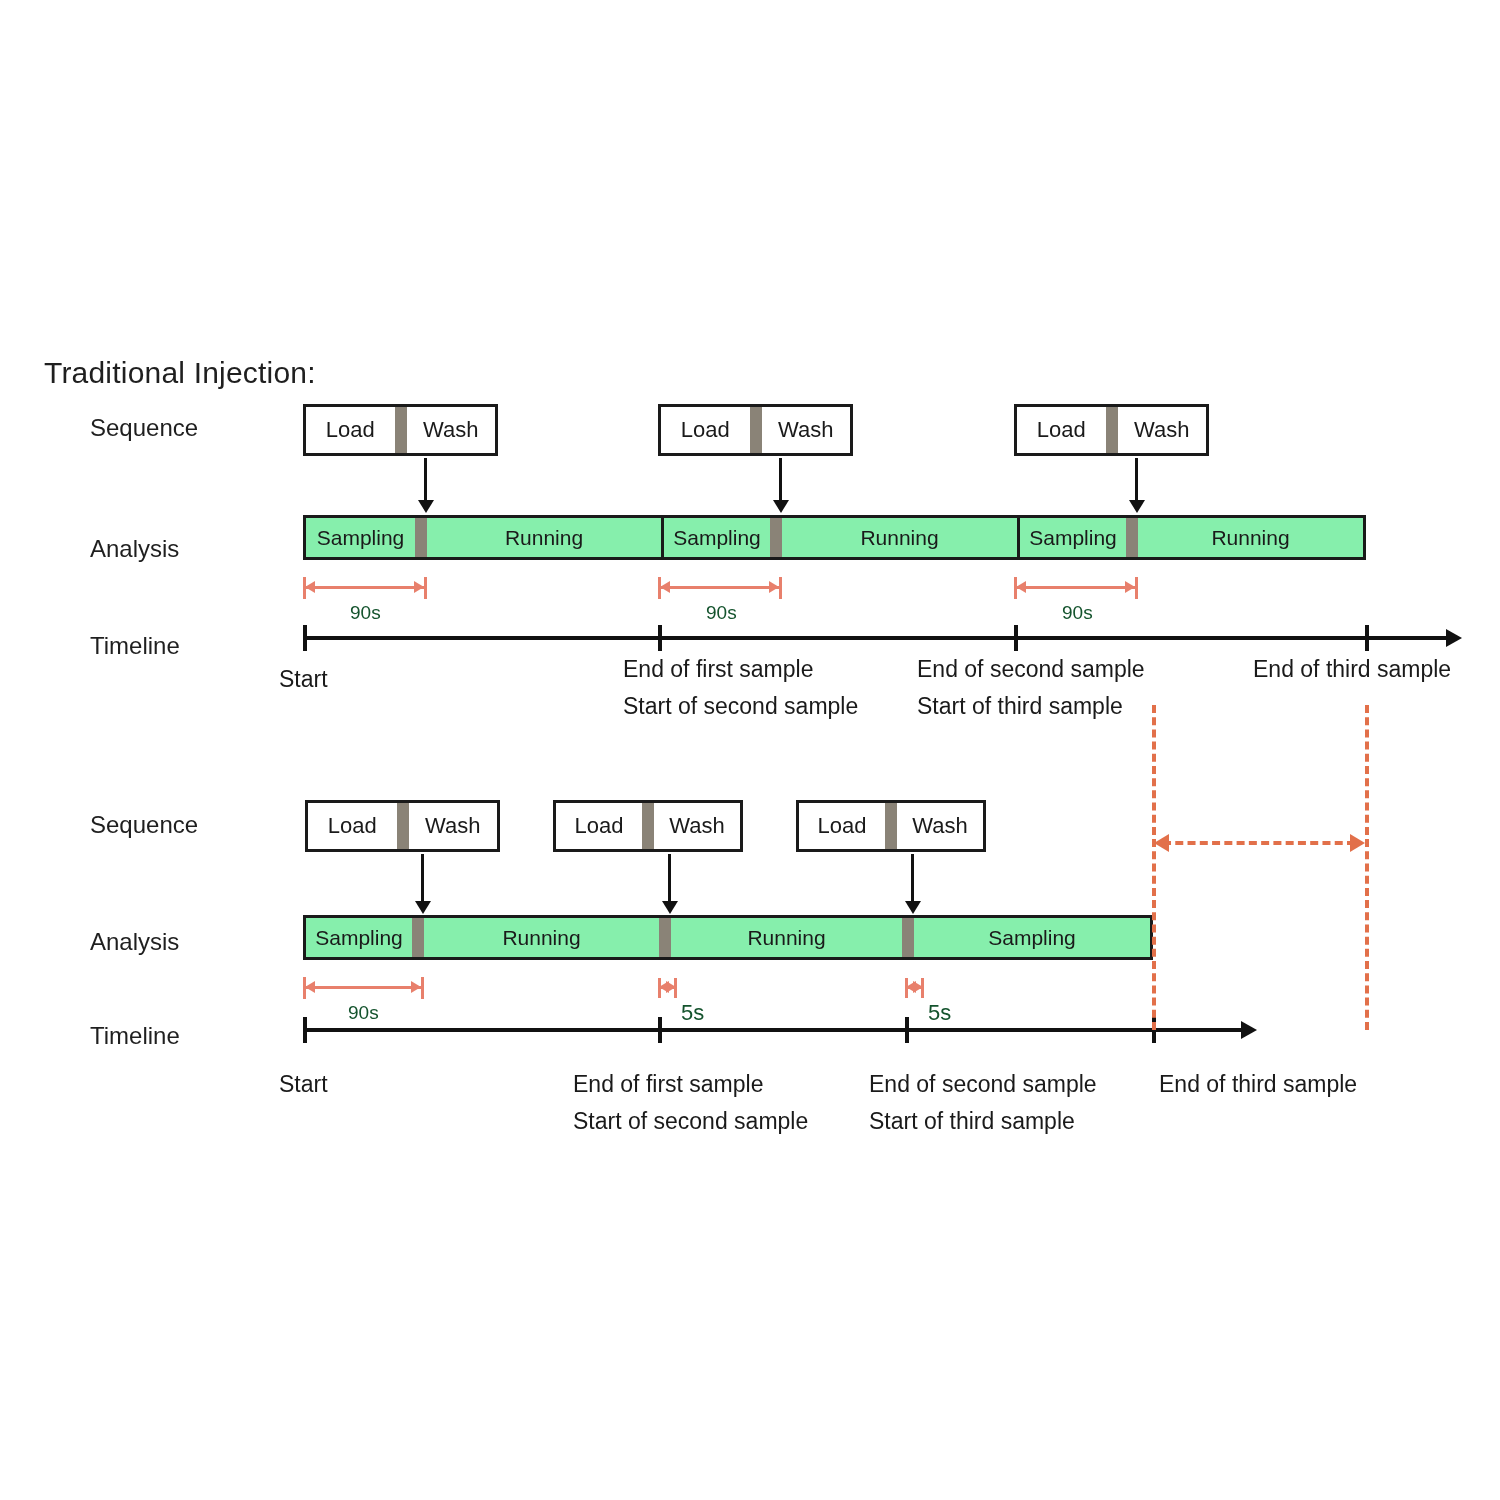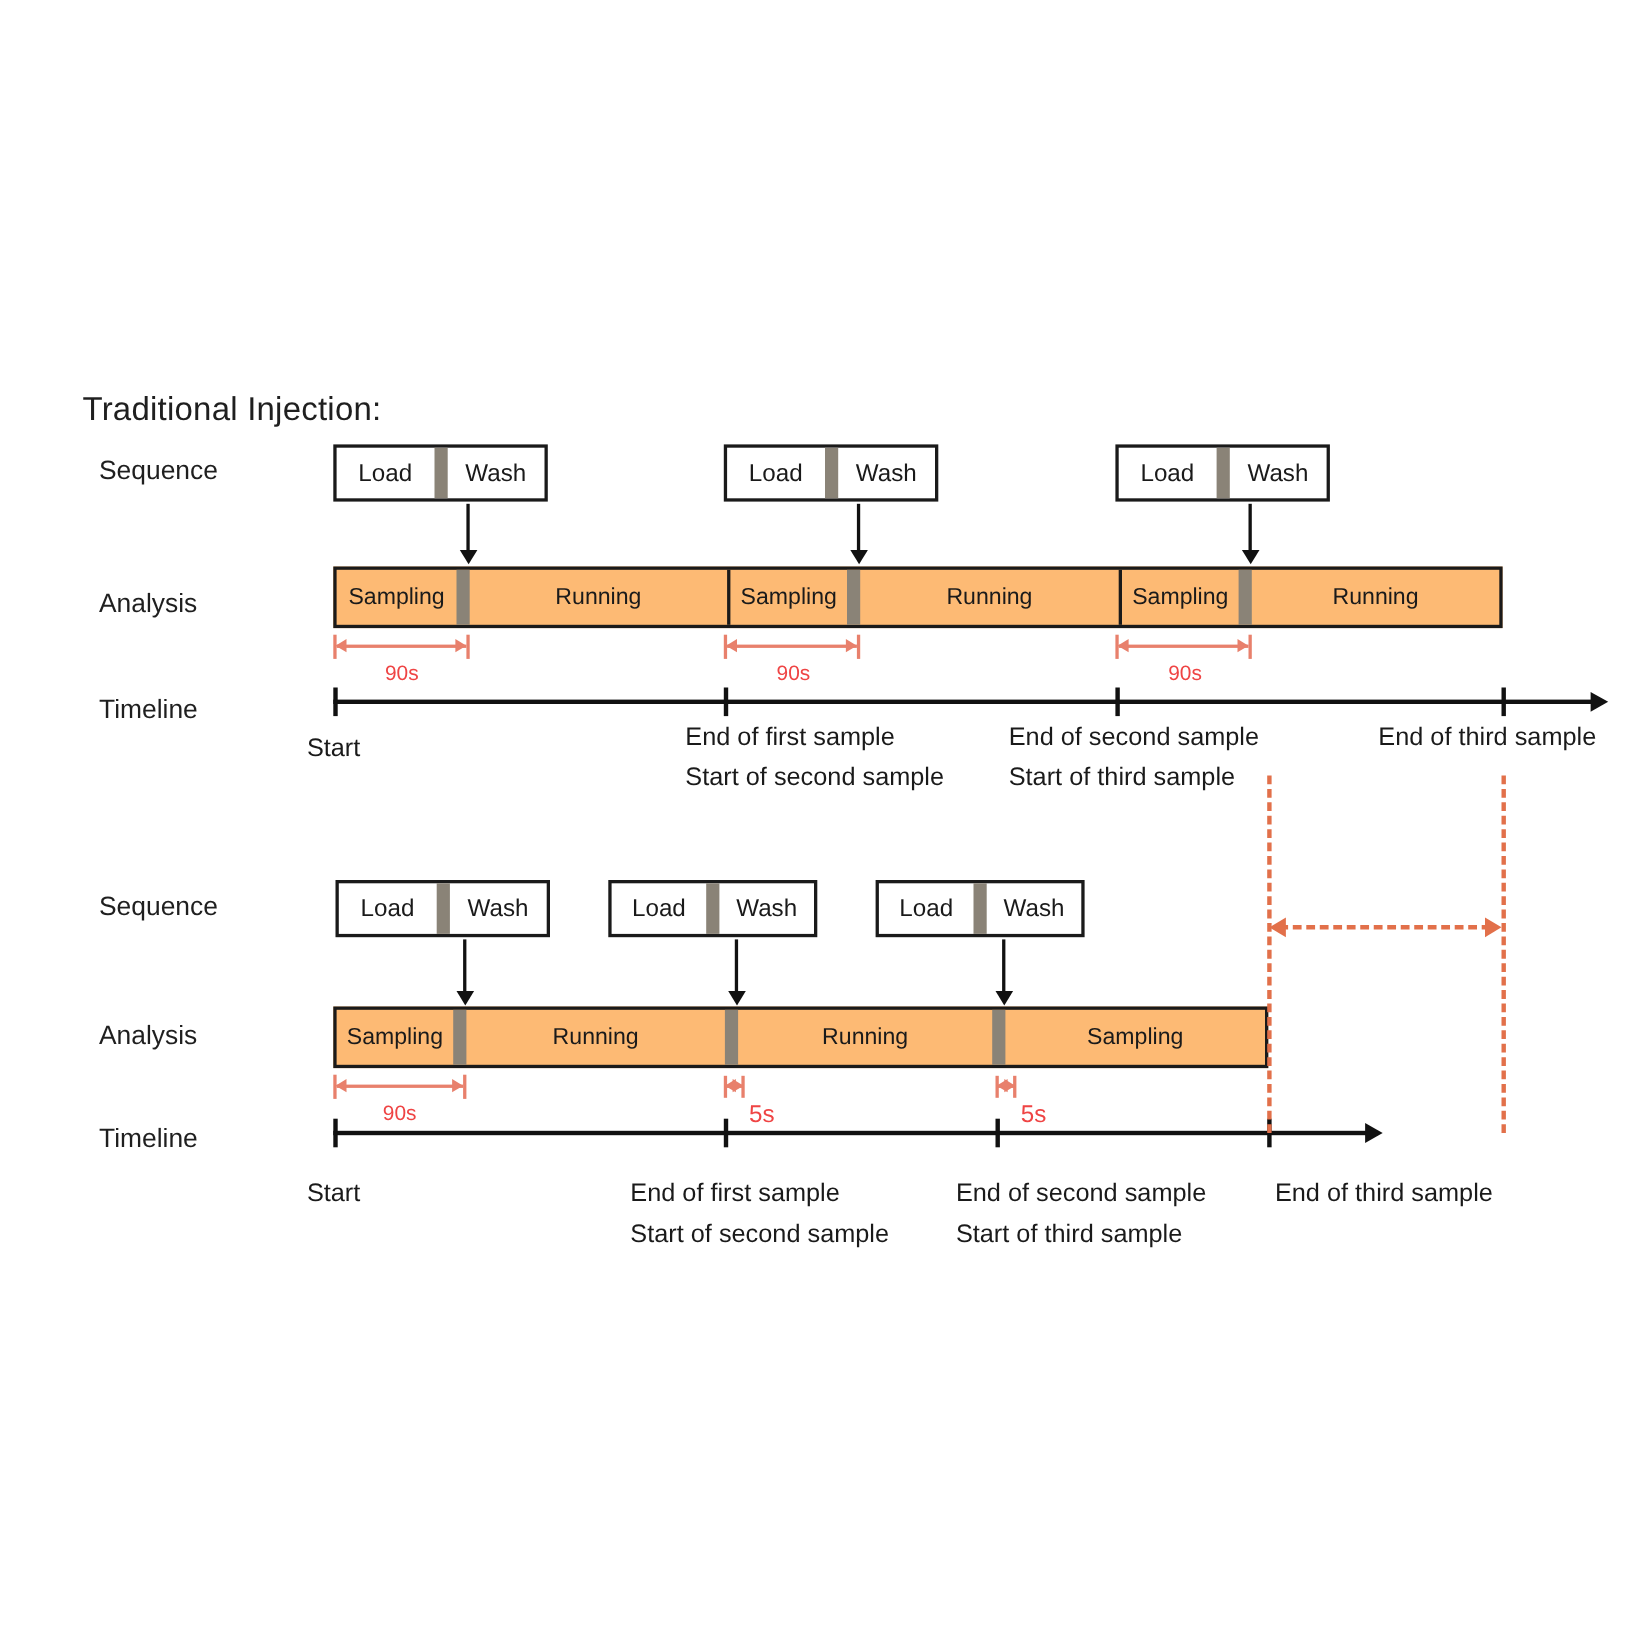--- a/index.html
+++ b/index.html
@@ -47,22 +47,22 @@
     font-size:22px;color:#1a1a1a;white-space:nowrap;
   }
   .seq-divider{
     width:12px;background:#8a8377;flex:0 0 12px;
   }
 
   
   .ana-strip{
     box-sizing:border-box;
     border:3px solid #1a1a1a;
-    background:#fdba74;
-    height:56px;
+    background:#86efac;
+    height:45px;
     display:flex;
     align-items:stretch;
   }
   .ana-cell{
     display:flex;align-items:center;justify-content:center;
     font-size:21px;color:#1a1a1a;white-space:nowrap;
     box-sizing:border-box;
   }
   .ana-cell.seam{border-left:3px solid #1a1a1a;}
   .ana-div{width:12px;flex:0 0 12px;background:#8a8377;}
@@ -95,21 +95,21 @@
     border-bottom:6px solid transparent;
     border-right:10px solid #e8806c;
   }
   .meas-head-r{
     width:0;height:0;
     border-top:6px solid transparent;
     border-bottom:6px solid transparent;
     border-left:10px solid #e8806c;
   }
   .meas-text{
-    font-size:19px;color:#ef4444;white-space:nowrap;
+    font-size:19px;color:#14532d;white-space:nowrap;
   }
   .meas-text.small{font-size:22px;margin-left:24px;}
 
   
   .dash-v{
     border-left:4px dashed #e2704a;
     width:0;
   }
   .dash-h{
     border-top:4px dashed #e2704a;
@@ -136,21 +136,21 @@
     font-size:20px;
     color:#1a1a1a;
     line-height:1.25;
   }
 </style>
 </head>
 <body>
 
 <div id="canvas">
 
-  <div class="abs section-title" style="left:75px;top:356px;">Traditional Injection:</div>
+  <div class="abs section-title" style="left:44px;top:356px;">Traditional Injection:</div>
 
   <div class="abs row-label" style="left:90px;top:414px;">Sequence</div>
   <div class="abs row-label" style="left:90px;top:535px;">Analysis</div>
   <div class="abs row-label" style="left:90px;top:632px;">Timeline</div>
 
   <div class="abs seq-box" style="left:303px;top:404px;width:195px;">
     <div class="seq-cell" style="flex:1">Load</div>
     <div class="seq-divider"></div>
     <div class="seq-cell" style="flex:1">Wash</div>
   </div>

